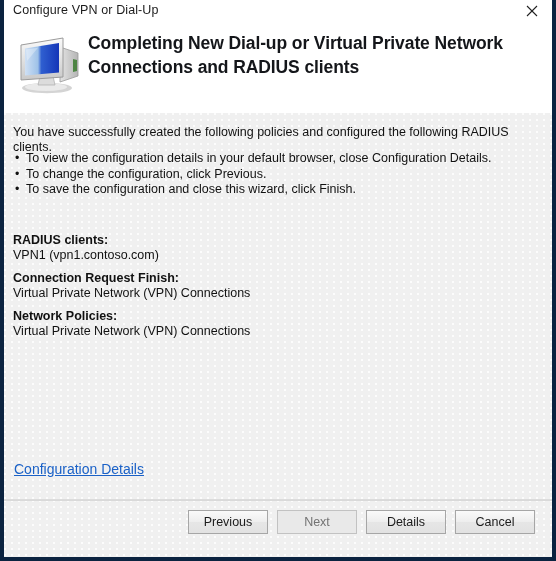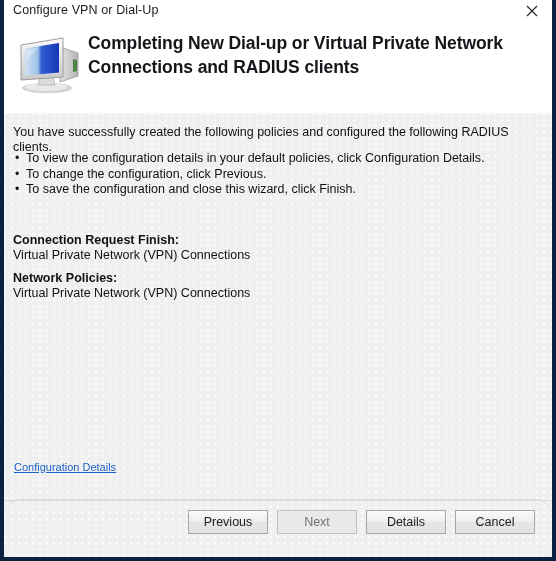--- a/index.html
+++ b/index.html
@@ -148,40 +148,39 @@
   }
   .result-value {
     line-height: 15px;
     white-space: nowrap;
   }
 
   .config-link {
     position: absolute;
     left: 10px;
     top: 348px;
-    font-size: 11px;
+    font-size: 14px;
     color: #1a61c7;
     text-decoration: underline;
     cursor: pointer;
     white-space: nowrap;
   }
 
   
   .footer {
     position: absolute;
     left: 0;
     right: 0;
     bottom: 0;
     height: 57px;
     background: #f0f0f0;
     background-image:
       radial-gradient(circle at 1px 1px, rgba(255,255,255,0.85) 0.7px, transparent 0.9px);
     background-size: 7px 6px;
     border-top: 1px solid #dcdcdc;
-    border-radius: 17px;
   }
   .footer-sep {
     position: absolute;
     left: 0; right: 0; top: 0;
     height: 1px;
     background: #d9d9d9;
   }
   .btn-row {
     position: absolute;
     right: 17px;
@@ -262,33 +261,37 @@
     <div class="header-title">Completing New Dial-up or Virtual Private Network Connections and RADIUS clients</div>
   </div>
 
   <div class="body">
 
     <div class="intro">You have successfully created the following policies and configured the following RADIUS clients.</div>
 
     <div class="bullets">
       <div class="bullet">
         <span class="dot">•</span>
-        <span>To view the configuration details in your default policies, click Configuration Details.</span>
+        <span>To view the configuration details in your default browser, close Configuration Details.</span>
       </div>
       <div class="bullet">
         <span class="dot">•</span>
         <span>To change the configuration, click Previous.</span>
       </div>
       <div class="bullet">
         <span class="dot">•</span>
         <span>To save the configuration and close this wizard, click Finish.</span>
       </div>
     </div>
 
     <div class="results">
+      <div class="result-group">
+        <div class="result-label">RADIUS clients:</div>
+        <div class="result-value">VPN1 (vpn1.contoso.com)</div>
+      </div>
       <div class="result-group">
         <div class="result-label">Connection Request Finish:</div>
         <div class="result-value">Virtual Private Network (VPN) Connections</div>
       </div>
       <div class="result-group">
         <div class="result-label">Network Policies:</div>
         <div class="result-value">Virtual Private Network (VPN) Connections</div>
       </div>
     </div>
 

